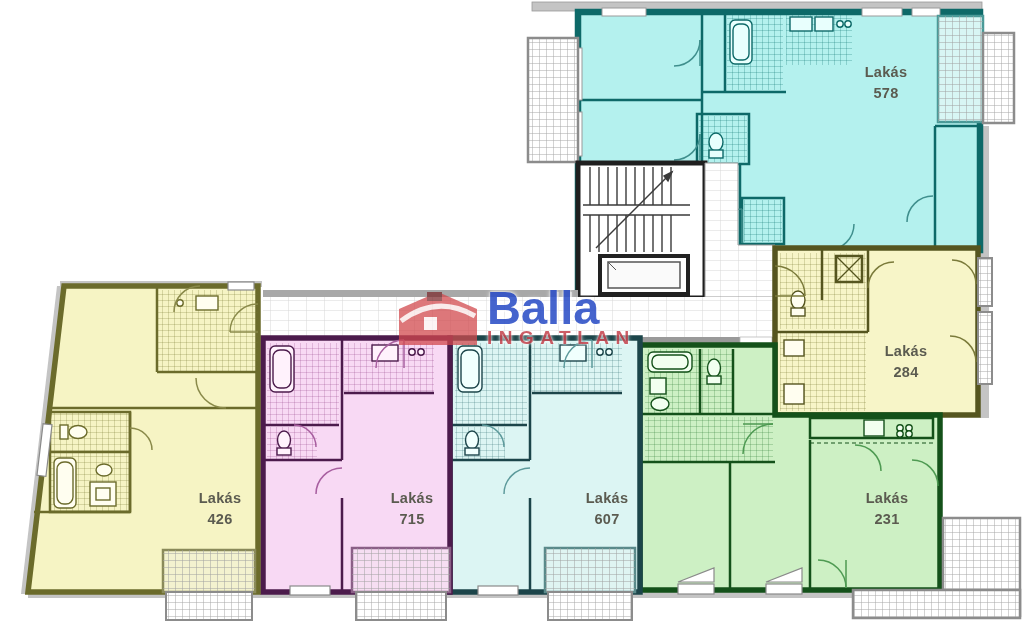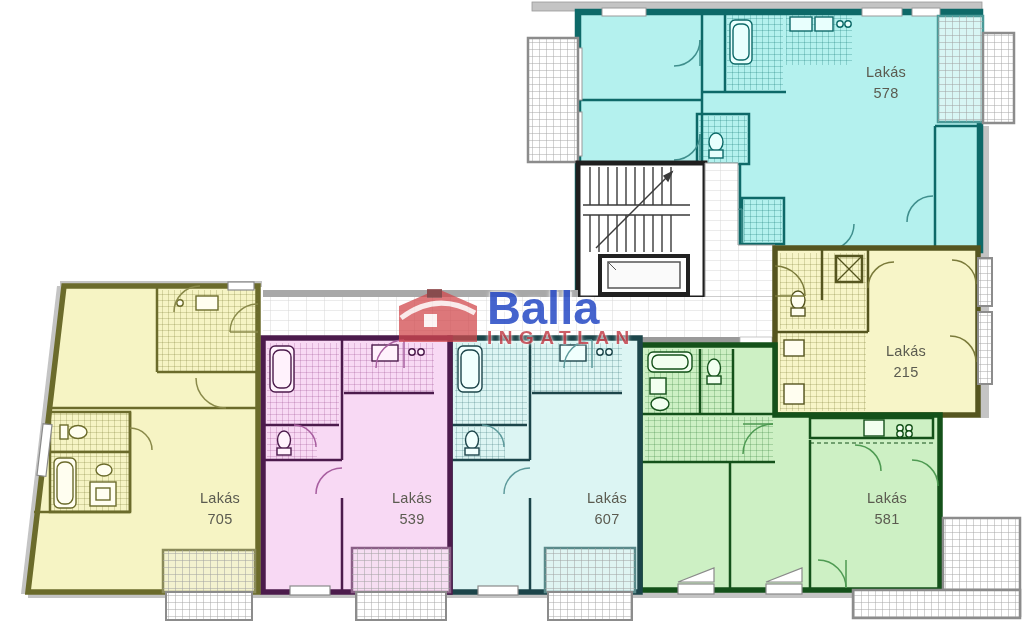--- a/index.html
+++ b/index.html
@@ -1,23 +1,23 @@
 <!DOCTYPE html>
 <html><head>
 <meta charset="utf-8">
 <style>
   html,body{margin:0;padding:0;background:#ffffff;}
   #stage{position:relative;width:1024px;height:636px;background:#ffffff;overflow:hidden;
          font-family:"Liberation Sans", sans-serif;}
   #plan{position:absolute;left:0;top:0;}
   .apt-label{position:absolute;transform:translate(-50%,0);text-align:center;
-             font-weight:normal;font-size:14.5px;line-height:1.45;color:#5b5b50;
+             font-weight:bold;font-size:14.5px;line-height:1.45;color:#5b5b50;
              letter-spacing:.3px;white-space:nowrap;}
   .apt-label span{display:block;}
-  #logo{position:absolute;left:397px;top:286px;display:flex;align-items:flex-start;opacity:.88;}
+  #logo{position:absolute;left:397px;top:286px;display:flex;align-items:center;opacity:.88;}
   #logo .txt{margin-left:8px;}
   .balla{color:#2c4fc7;font-weight:bold;font-size:47px;line-height:.92;
          text-shadow:0 0 2px #fff,0 0 5px rgba(255,255,255,.95),2px 2px 0 rgba(255,255,255,.55);}
   .ingatlan{color:#c64751;font-weight:bold;font-size:19px;letter-spacing:6.5px;margin-top:-2px;
          text-shadow:0 0 2px #fff,0 0 4px rgba(255,255,255,.9);}
 </style>
 </head>
 <body>
 
 <div id="stage">
@@ -366,37 +366,37 @@
     <rect x="166" y="592" width="86" height="28" fill="url(#pg)" stroke="#8c8c8c" stroke-width="2"></rect>
   </g>
 </svg>
 
 <div class="apt-label" style="left:886px;top:62px;">
   <span>Lakás</span>
   <span>578</span>
 </div>
 <div class="apt-label" style="left:906px;top:341px;">
   <span>Lakás</span>
-  <span>215</span>
+  <span>284</span>
 </div>
 <div class="apt-label" style="left:887px;top:488px;">
   <span>Lakás</span>
-  <span>581</span>
+  <span>231</span>
 </div>
 <div class="apt-label" style="left:607px;top:488px;">
   <span>Lakás</span>
   <span>607</span>
 </div>
 <div class="apt-label" style="left:412px;top:488px;">
   <span>Lakás</span>
-  <span>539</span>
+  <span>715</span>
 </div>
 <div class="apt-label" style="left:220px;top:488px;">
   <span>Lakás</span>
-  <span>705</span>
+  <span>426</span>
 </div>
 
 <div id="logo">
   <svg width="82" height="58" viewBox="0 0 82 58">
     <g opacity="0.85">
       <polygon points="2,20 41,3 80,20 80,56 2,56" fill="#d2494e"></polygon>
       <rect x="30" y="3" width="15" height="9" fill="#7e2d31"></rect>
       <path d="M4,32 Q40,5 78,27" stroke="#ffffff" stroke-width="5" fill="none" opacity="0.85"></path>
       <rect x="27" y="28" width="13" height="13" fill="#ffffff" opacity="0.92"></rect>
     </g>

